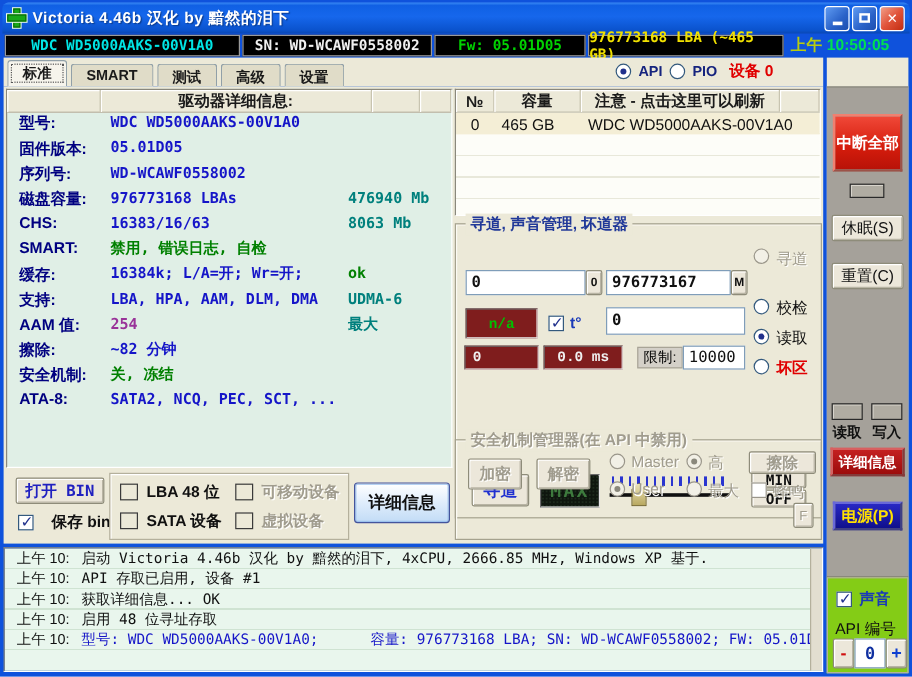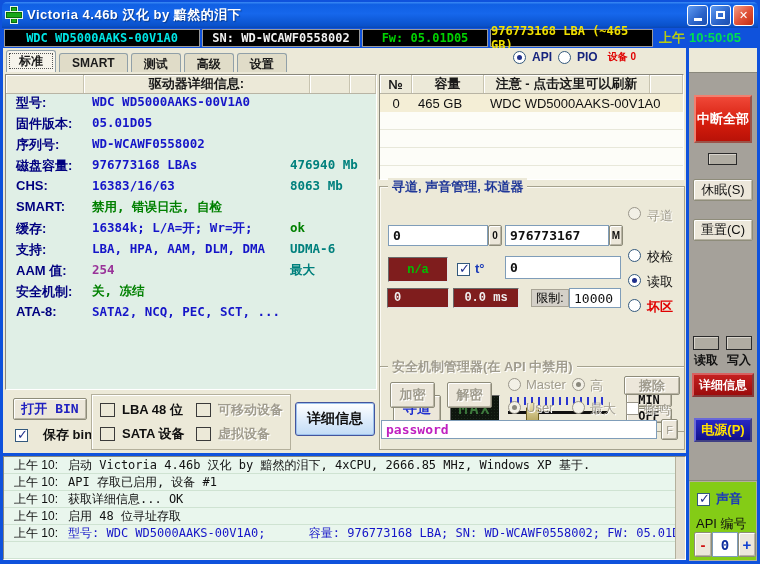--- a/index.html
+++ b/index.html
@@ -39,21 +39,21 @@
   .tabstrip { position:absolute; left:3px; top:48px; width:683px; height:24px; background:#ece9d8; display:flex; align-items:flex-end; }
   .tab { height:19px; margin-left:3px; padding:2px 12px 0; font-size:12px; font-weight:bold; color:#1a1a1a;
     background:#e0dcc8; border:1px solid #91a0a8; border-bottom:none; border-radius:3px 3px 0 0; cursor:pointer; }
   .tab.active { height:22px; background:#f6f4ec; outline:1px dotted #555; outline-offset:-4px; }
   .mode-area { position:absolute; left:510px; top:2px; display:flex; align-items:center; gap:6px; }
   .radio { width:13px; height:13px; border-radius:50%; background:#fff; border:1px solid #33597d; position:relative; cursor:pointer; flex:0 0 auto; }
   .radio.sel::after { content:""; position:absolute; left:3px; top:3px; width:5px; height:5px; border-radius:50%; background:#20308c; }
   .radio.dis { border-color:#9a968a; background:#f2f0e6; }
   .radio.dis.sel::after { background:#8a887c; }
   .mode-lbl { font-size:12px; font-weight:bold; color:#16247e; }
-  .device-lbl { font-size:10px; font-weight:bold; color:#e00000; margin-left:4px; }
+  .device-lbl { font-size:13px; font-weight:bold; color:#e00000; margin-left:4px; }
   .hint-area { position:absolute; left:711px; top:50px; display:flex; align-items:center; gap:5px; }
   .checkbox { width:13px; height:13px; background:#fff; border:1px solid #33597d; position:relative; cursor:pointer; flex:0 0 auto; }
   .checkbox.checked::after { content:"✓"; position:absolute; left:1px; top:-3px; font-size:13px; font-weight:bold; color:#20308c; }
   .hint-lbl { color:#1a3ab8; font-size:13px; font-weight:bold; }
 
   
   .main { position:absolute; left:3px; top:72px; width:683px; height:381px; background:#ece9d8; }
 
   
   .grid { position:absolute; left:2px; top:2px; width:372px; height:316px;
@@ -266,20 +266,25 @@
             <span class="d-label">支持:</span>
             <span class="d-value c-blue">LBA, HPA, AAM, DLM, DMA</span>
             <span class="d-extra c-teal">UDMA-6</span>
           </div>
           <div class="detail-row">
             <span class="d-label">AAM 值:</span>
             <span class="d-value c-purple">254</span>
             <span class="d-extra c-teal">最大</span>
           </div>
           <div class="detail-row">
+            <span class="d-label">擦除:</span>
+            <span class="d-value c-blue">~82 分钟</span>
+            <span class="d-extra "></span>
+          </div>
+          <div class="detail-row">
             <span class="d-label">安全机制:</span>
             <span class="d-value c-green">关, 冻结</span>
             <span class="d-extra "></span>
           </div>
           <div class="detail-row">
             <span class="d-label">ATA-8:</span>
             <span class="d-value c-blue">SATA2, NCQ, PEC, SCT, ...</span>
             <span class="d-extra "></span>
           </div>
         </div>
@@ -373,21 +378,20 @@
       <span class="radio dis sel" style="position:absolute;left:128px;top:34px"></span>
       <span class="r-lbl dis" style="position:absolute;left:146px;top:33px">User</span>
       <span class="radio dis sel" style="position:absolute;left:192px;top:11px"></span>
       <span class="r-lbl dis" style="position:absolute;left:210px;top:10px">高</span>
       <span class="radio dis" style="position:absolute;left:192px;top:34px"></span>
       <span class="r-lbl dis" style="position:absolute;left:210px;top:33px">最大</span>
       <div class="btn dis sec-btn" style="position:absolute;left:244px;top:9px;width:56px;height:19px">擦除</div>
       <span class="checkbox" style="position:absolute;left:246px;top:35px;border-color:#9a968a"></span>
       <span class="r-lbl dis" style="position:absolute;left:264px;top:34px">蜂鸣</span>
     </div>
-    <input class="tb pwd" value="password" style="">
     <div class="btn dis fbtn">F</div>
   </div>
 
   <div class="sidecol">
     <div class="sidecol-dark">
       <div class="break-btn">中断全部</div>
       <div class="indicator" style="position:absolute;left:19px;top:80px;width:29px;height:12px"></div>
       <div class="btn side-btn" style="position:absolute;left:4px;top:106px;width:60px;height:22px">休眠(S)</div>
       <div class="btn side-btn" style="position:absolute;left:4px;top:146px;width:60px;height:22px">重置(C)</div>
       <div class="indicator" style="position:absolute;left:4px;top:263px;width:26px;height:14px"></div>

